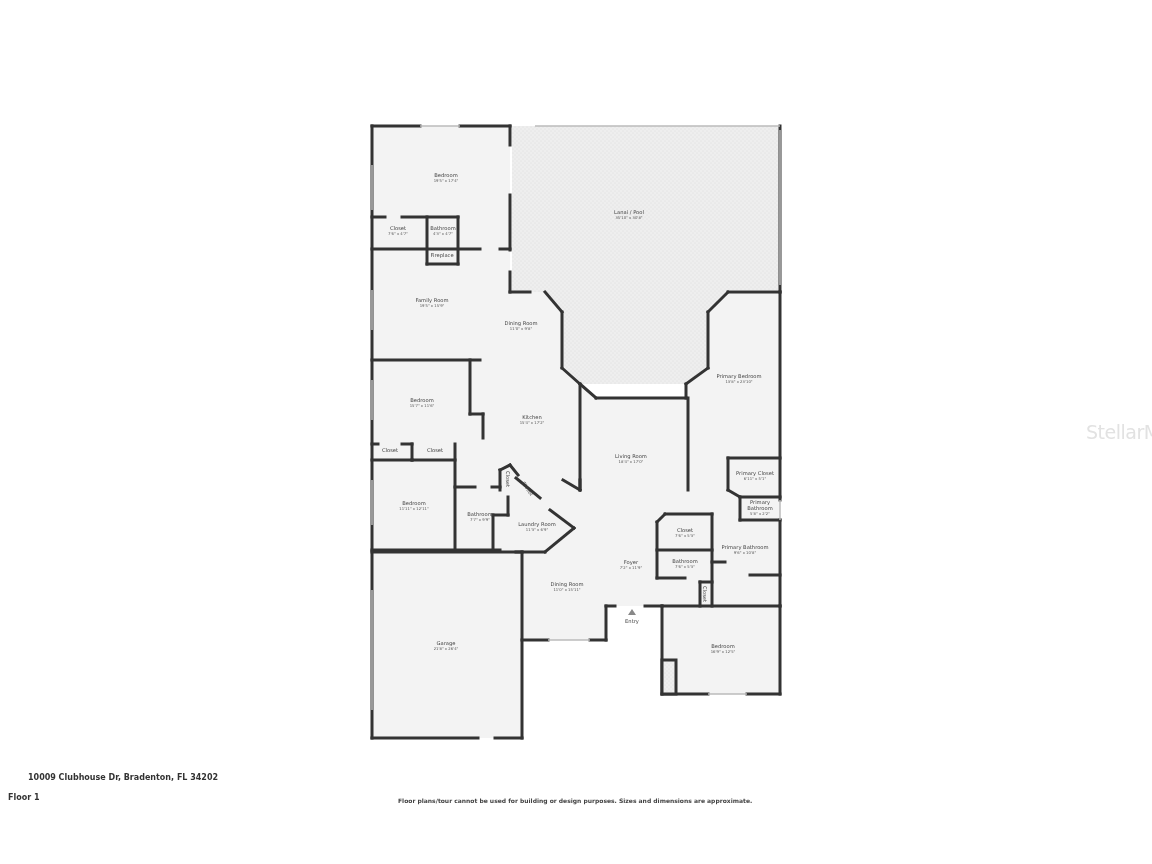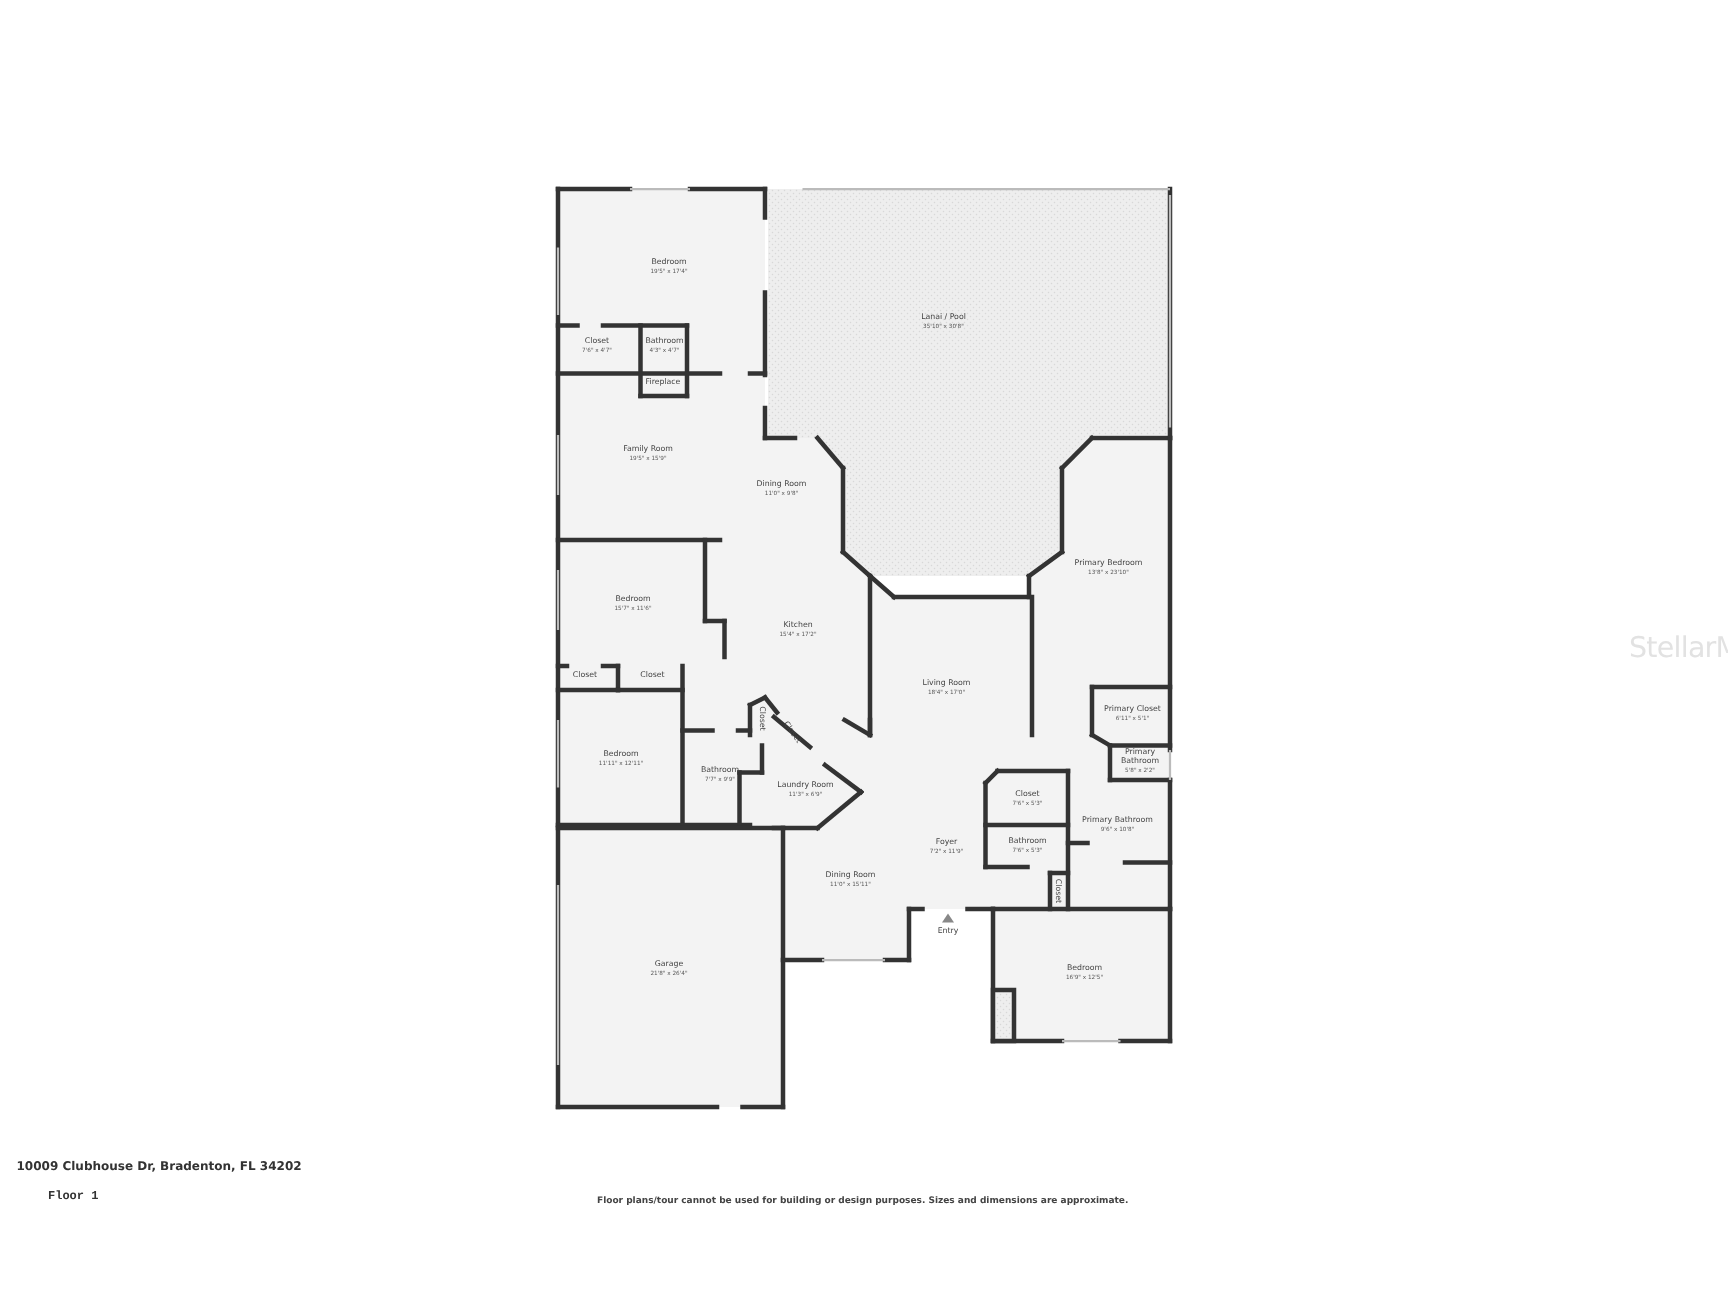--- a/index.html
+++ b/index.html
@@ -3,22 +3,22 @@
 <meta charset="utf-8">
 <style>
   html, body { margin:0; padding:0; }
   body { width:1152px; height:864px; background:#ffffff; position:relative; overflow:hidden; font-family:"DejaVu Sans", sans-serif; }
   #plan { position:absolute; left:0; top:0; }
   .lbl { position:absolute; transform:translate(-50%,-50%); text-align:center; color:#444; white-space:nowrap; line-height:1.15; }
   .lbl .n { font-size:5.2px; display:block; }
   .lbl .d { font-size:3.8px; display:block; color:#555; }
   .lbl.vert { transform:translate(-50%,-50%) rotate(90deg); }
   .lbl.diag { transform:translate(-50%,-50%) rotate(55deg); }
-  #address { position:absolute; left:11px; top:773px; font-size:8px; font-weight:bold; color:#333;text-align:center; }
-  #floor { position:absolute; left:32px; top:793px; font-size:8px; font-weight:bold; color:#333;font-family:Liberation Mono, monospace; }
+  #address { position:absolute; left:28px; top:773px; font-size:8px; font-weight:bold; color:#333;text-align:center; }
+  #floor { position:absolute; left:8px; top:793px; font-size:8px; font-weight:bold; color:#333; }
   #disclaimer { position:absolute; left:398px; top:797px; font-size:6px; font-weight:bold; color:#444; }
   #logo { position:absolute; left:1086px; top:421px; font-size:19px; color:#e2e2e2; letter-spacing:-0.5px; }
   #entry-arrow { position:absolute; left:628px; top:609px; width:0; height:0; border-left:4px solid transparent; border-right:4px solid transparent; border-bottom:6px solid #888; }
 </style>
 </head>
 <body>
 
 <svg id="plan" width="1152" height="864" viewBox="0 0 1152 864">
   <defs>
     <pattern id="dots" width="4" height="4" patternUnits="userSpaceOnUse">

